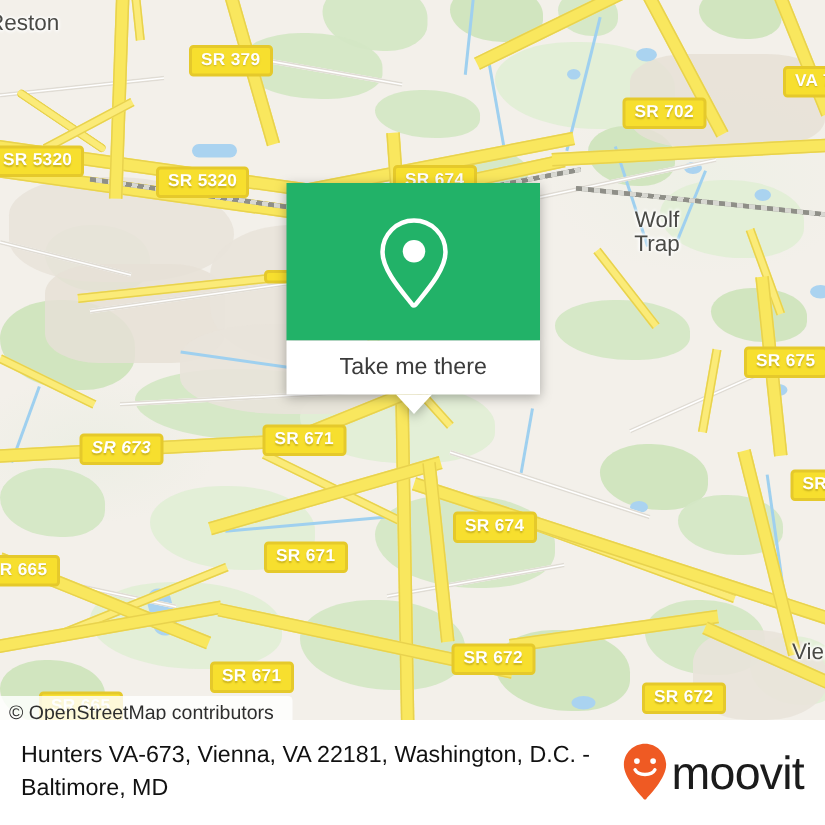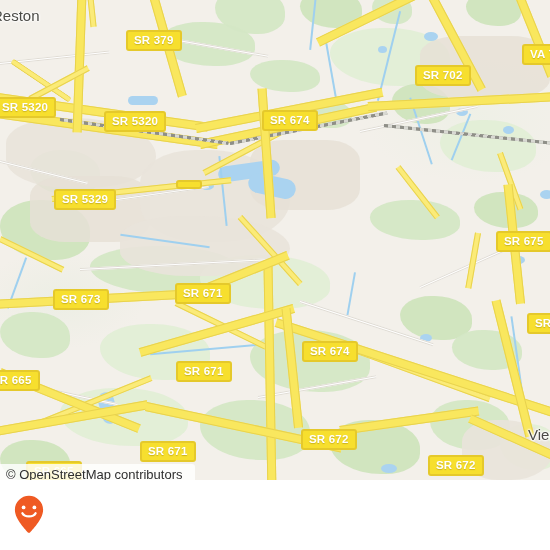--- a/index.html
+++ b/index.html
@@ -247,47 +247,61 @@
     <div class="road mid" style="left:12px;top:58px;width:70px;transform:rotate(34deg);border-radius:4px;"></div>
     <div class="road mid" style="left:30px;top:96px;width:66px;transform:rotate(-28deg);"></div>
     <div class="road mid" style="left:398px;top:164px;width:64px;transform:rotate(52deg);"></div>
 
     <div class="shield" style="left:126px;top:30px;">SR 379</div>
     <div class="shield" style="left:-6px;top:97px;">SR 5320</div>
     <div class="shield" style="left:104px;top:111px;">SR 5320</div>
     <div class="shield" style="left:415px;top:65px;">SR 702</div>
     <div class="shield" style="left:522px;top:44px;">VA 7</div>
     <div class="shield" style="left:262px;top:110px;">SR 674</div>
-    <div class="shield" style="left:54px;top:189px;">SR 5329</div>
     <div class="shield" style="left:176px;top:180px;width:26px;overflow:hidden;"></div>
     <div class="shield" style="left:496px;top:231px;">SR 675</div>
-    <div class="shield" style="left:53px;top:289px;">SR 673</div>
+    <div class="shield" style="left:53px;top:289px;font-style:italic;">SR 673</div>
     <div class="shield" style="left:175px;top:283px;">SR 671</div>
     <div class="shield" style="left:527px;top:313px;">SR 6</div>
     <div class="shield" style="left:302px;top:341px;">SR 674</div>
     <div class="shield" style="left:176px;top:361px;">SR 671</div>
     <div class="shield" style="left:140px;top:441px;">SR 671</div>
     <div class="shield" style="left:301px;top:429px;">SR 672</div>
     <div class="shield" style="left:428px;top:455px;">SR 672</div>
     <div class="shield" style="left:-16px;top:370px;">SR 665</div>
     <div class="shield" style="left:26px;top:461px;">SR 665</div>
 
     <div class="placelbl" style="left:-8px;top:8px;">Reston</div>
+    <div class="placelbl" style="left:418px;top:139px;width:40px;white-space:normal;text-align:center;">Wolf Trap</div>
     <div class="placelbl" style="left:528px;top:427px;">Vienna</div>
 
+    <div id="popup">
+      <div class="popup-head">
+        <svg width="52" height="64" viewBox="0 0 52 64" aria-hidden="true">
+          <path d="M26 4 C14.4 4 5 13.4 5 25 C5 38 20 53.5 25 60.2 C25.5 60.9 26.5 60.9 27 60.2 C32 53.5 47 38 47 25 C47 13.4 37.6 4 26 4 Z" fill="none" stroke="#ffffff" stroke-width="3"></path>
+          <circle cx="26" cy="24.5" r="7.5" fill="#ffffff"></circle>
+        </svg>
+      </div>
+      <div class="popup-foot">
+        <span>Take me there</span>
+      </div>
+      <div class="popup-tail"></div>
+    </div>
 
     <div id="attrib">
       <span>© OpenStreetMap contributors</span>
     </div>
   </div>
 
   <div id="footer">
+    <div id="footer-title">Hunters VA-673, Vienna, VA 22181, Washington, D.C. - Baltimore, MD</div>
     <div id="brand">
       <svg width="30" height="40" viewBox="0 0 30 40" aria-hidden="true">
         <path d="M15 0.8 C7.2 0.8 0.9 7.1 0.9 14.9 C0.9 24.2 12.6 35.6 14.1 37.6 C14.6 38.2 15.4 38.2 15.9 37.6 C17.4 35.6 29.1 24.2 29.1 14.9 C29.1 7.1 22.8 0.8 15 0.8 Z" fill="#ef5a23"></path>
         <circle cx="9.6" cy="12.4" r="1.9" fill="#ffffff"></circle>
         <circle cx="20.4" cy="12.4" r="1.9" fill="#ffffff"></circle>
         <path d="M8.4 18.2 C10.6 22.4 19.4 22.4 21.6 18.2" fill="none" stroke="#ffffff" stroke-width="2.3" stroke-linecap="round"></path>
       </svg>
+      <span id="brand-word">moovit</span>
     </div>
   </div>
 
 </div>
 
 </body></html>

